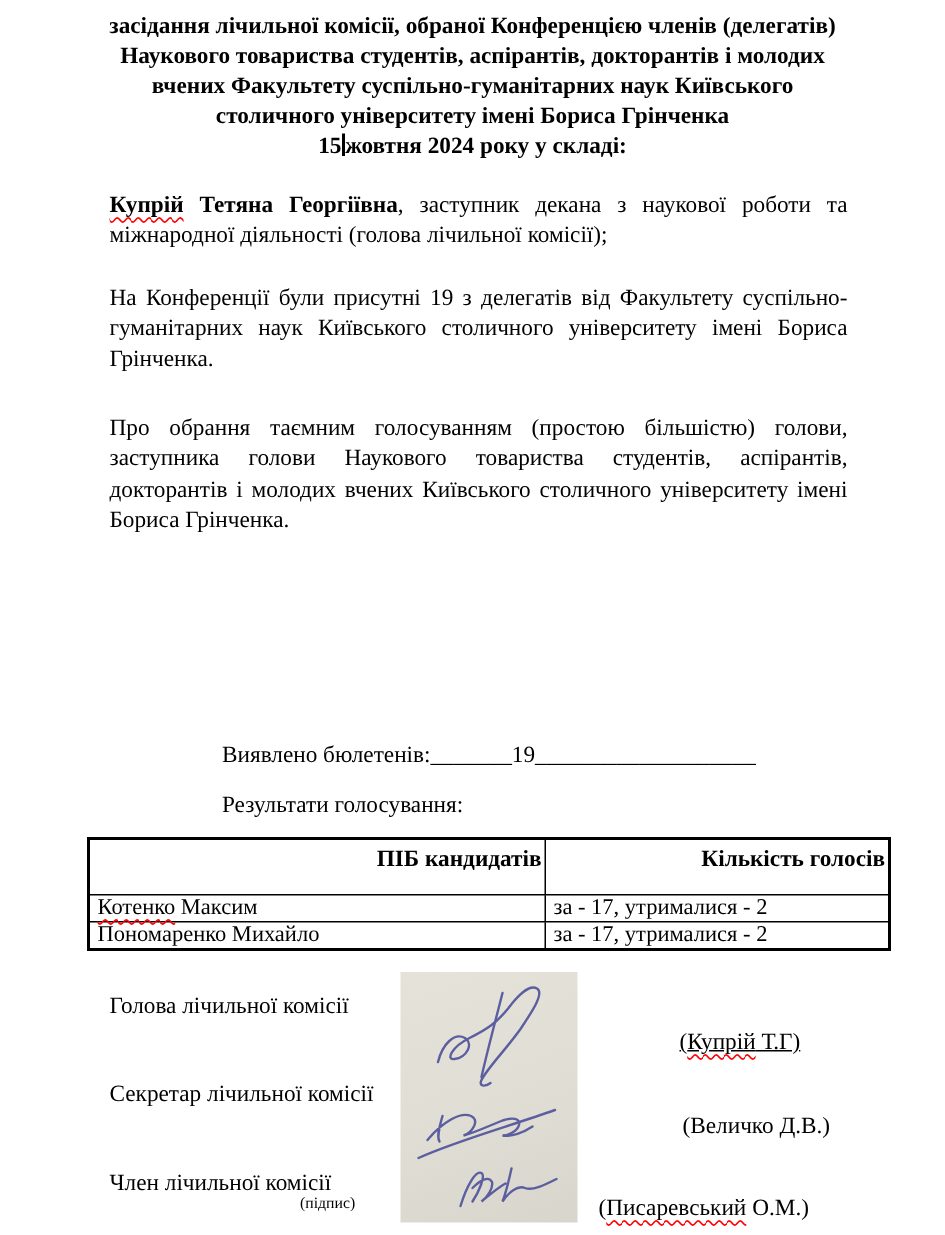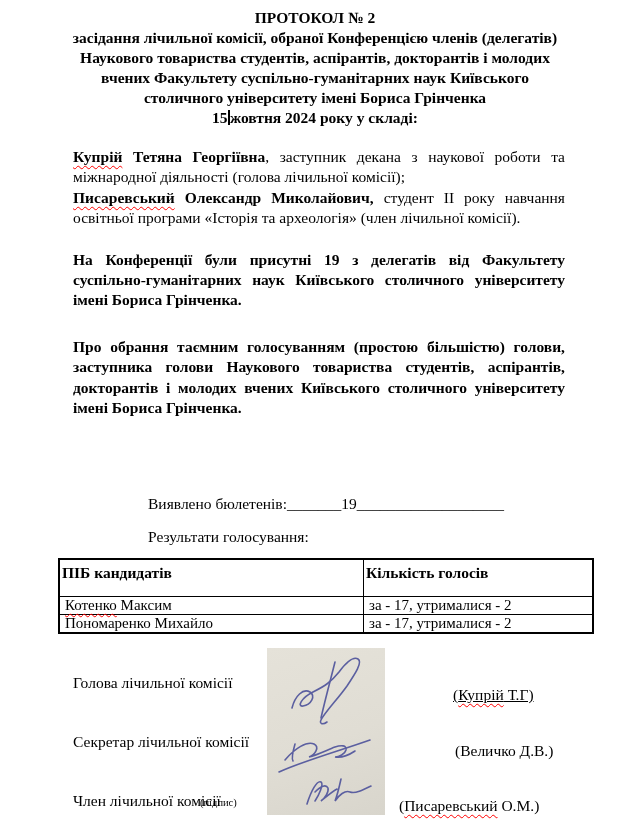--- a/index.html
+++ b/index.html
@@ -4,78 +4,76 @@
 <style>
   html,body{margin:0;padding:0;background:#ffffff;}
   .page{
     position:relative;width:630px;height:823px;background:#ffffff;overflow:hidden;
     font-family:"Liberation Serif","DejaVu Serif",serif;color:#000;font-size:15.5px;
   }
   .title-block{padding-top:8px;text-align:center;font-weight:bold;line-height:20px;}
   .content{margin:0 65px 0 73px;}
   .member{margin:0;text-align:justify;line-height:20.4px;}
   .members-block{margin-top:19px;}
-  .para{margin:0;text-align:justify;line-height:20.4px;font-weight:bold;}
+  .para{margin:0;text-align:justify;line-height:20.4px;}
   .para-attendance{margin-top:21px;}
   .para-agenda{margin-top:26px;}
   .keep-ws{white-space:pre-wrap;}
   .misspelled{
     text-decoration-line:underline;
     text-decoration-style:wavy;
     text-decoration-color:#ff0000;
     text-decoration-thickness:1px;
     text-underline-offset:3px;
   }
   .caret{display:inline-block;width:1.5px;height:15px;background:#000;vertical-align:-2px;margin:0 0.5px;}
   .abs{position:absolute;}
   .ballot1{top:461px;left:148px;line-height:20px;}
   .ballot2{top:494px;left:148px;line-height:20px;}
   .results-heading{top:527px;left:148px;font-weight:normal;line-height:20px;}
   .results-table{
     top:558px;left:58px;width:523px;border-collapse:collapse;
     border:2px solid #000;font-size:15.5px;table-layout:fixed;
   }
   .results-table th{
-    border:1px solid #000;font-weight:bold;text-align:left;
+    border:1px solid #000;font-weight:bold;text-align:right;
     padding:4px 2px 14px 2px;font-size:15.5px;
   }
   .results-table td{
     border:1px solid #000;text-align:left;padding:0 5px;height:17px;font-size:15px;
   }
   .col-candidate{width:299px;}
   .col-votes{width:224px;}
   .sign-section{position:absolute;top:645px;left:0;width:630px;height:178px;}
-  .role{position:absolute;left:73px;line-height:18px;margin-top:12px;}
+  .role{position:absolute;left:73px;line-height:18px;}
   .role1{top:17px;} .role2{top:76px;} .role3{top:135px;}
   .podpis{position:absolute;left:200px;top:152px;font-size:10.5px;}
   .sig-photo{
     position:absolute;left:267px;top:3px;width:118px;height:167px;
     background:linear-gradient(160deg,#e5e2d9 0%,#e0ddd4 55%,#d8d5cc 100%);
   }
   .name{position:absolute;line-height:18px;}
   .name1{top:41px;left:453px;text-decoration:underline;} .name2{top:97px;left:455px;} .name3{top:152px;left:399px;}
 </style>
 </head>
 <body>
 
 <div class="page">
 
   <div class="title-block">
-    <div>ПРОТОКОЛ № 2</div>
     <div>засідання лічильної комісії, обраної Конференцією членів (делегатів)</div>
     <div>Наукового товариства студентів, аспірантів, докторантів і молодих</div>
     <div>вчених Факультету суспільно-гуманітарних наук Київського</div>
     <div>столичного університету імені Бориса Грінченка</div>
     <div><span>15</span><span class="caret"></span><span>жовтня 2024 року у складі:</span></div>
   </div>
 
   <div class="content">
     <div class="members-block">
       <p class="member"><b><span class="misspelled keep-ws">Купрій</span><span class="keep-ws"> Тетяна Георгіївна</span></b><span class="keep-ws">, заступник декана з наукової роботи та міжнародної діяльності (голова лічильної комісії);</span></p>
-      <p class="member"><b><span class="misspelled keep-ws">Писаревський</span><span class="keep-ws"> Олександр Миколайович,</span></b><span class="keep-ws"> студент II року навчання освітньої програми «Історія та археологія» (член лічильної комісії).</span></p>
     </div>
 
     <p class="para para-attendance">На Конференції були присутні 19 з делегатів від Факультету суспільно-гуманітарних наук Київського столичного університету імені Бориса Грінченка.</p>
     <p class="para para-agenda">Про обрання таємним голосуванням (простою більшістю) голови, заступника голови Наукового товариства студентів, аспірантів, докторантів і молодих вчених Київського столичного  університету імені Бориса Грінченка.</p>
   </div>
 
   <div class="abs ballot2">Виявлено бюлетенів:_______19___________________</div>
   <div class="abs results-heading">Результати голосування:</div>
 
   <table class="abs results-table">

